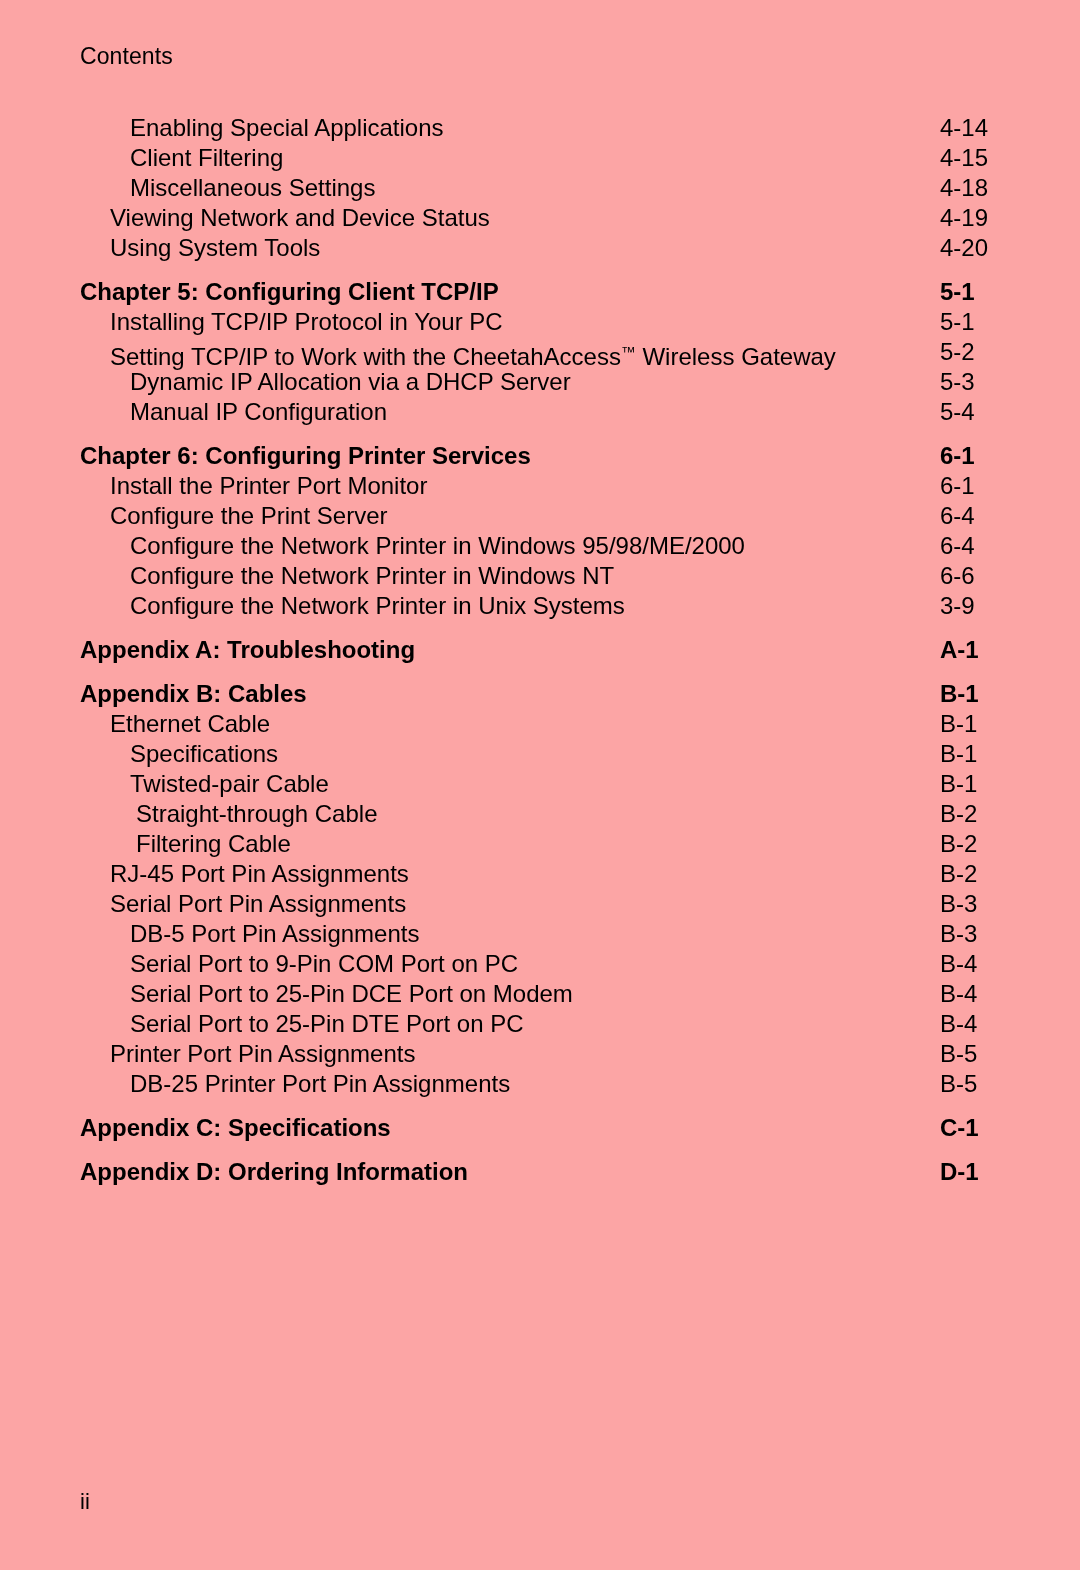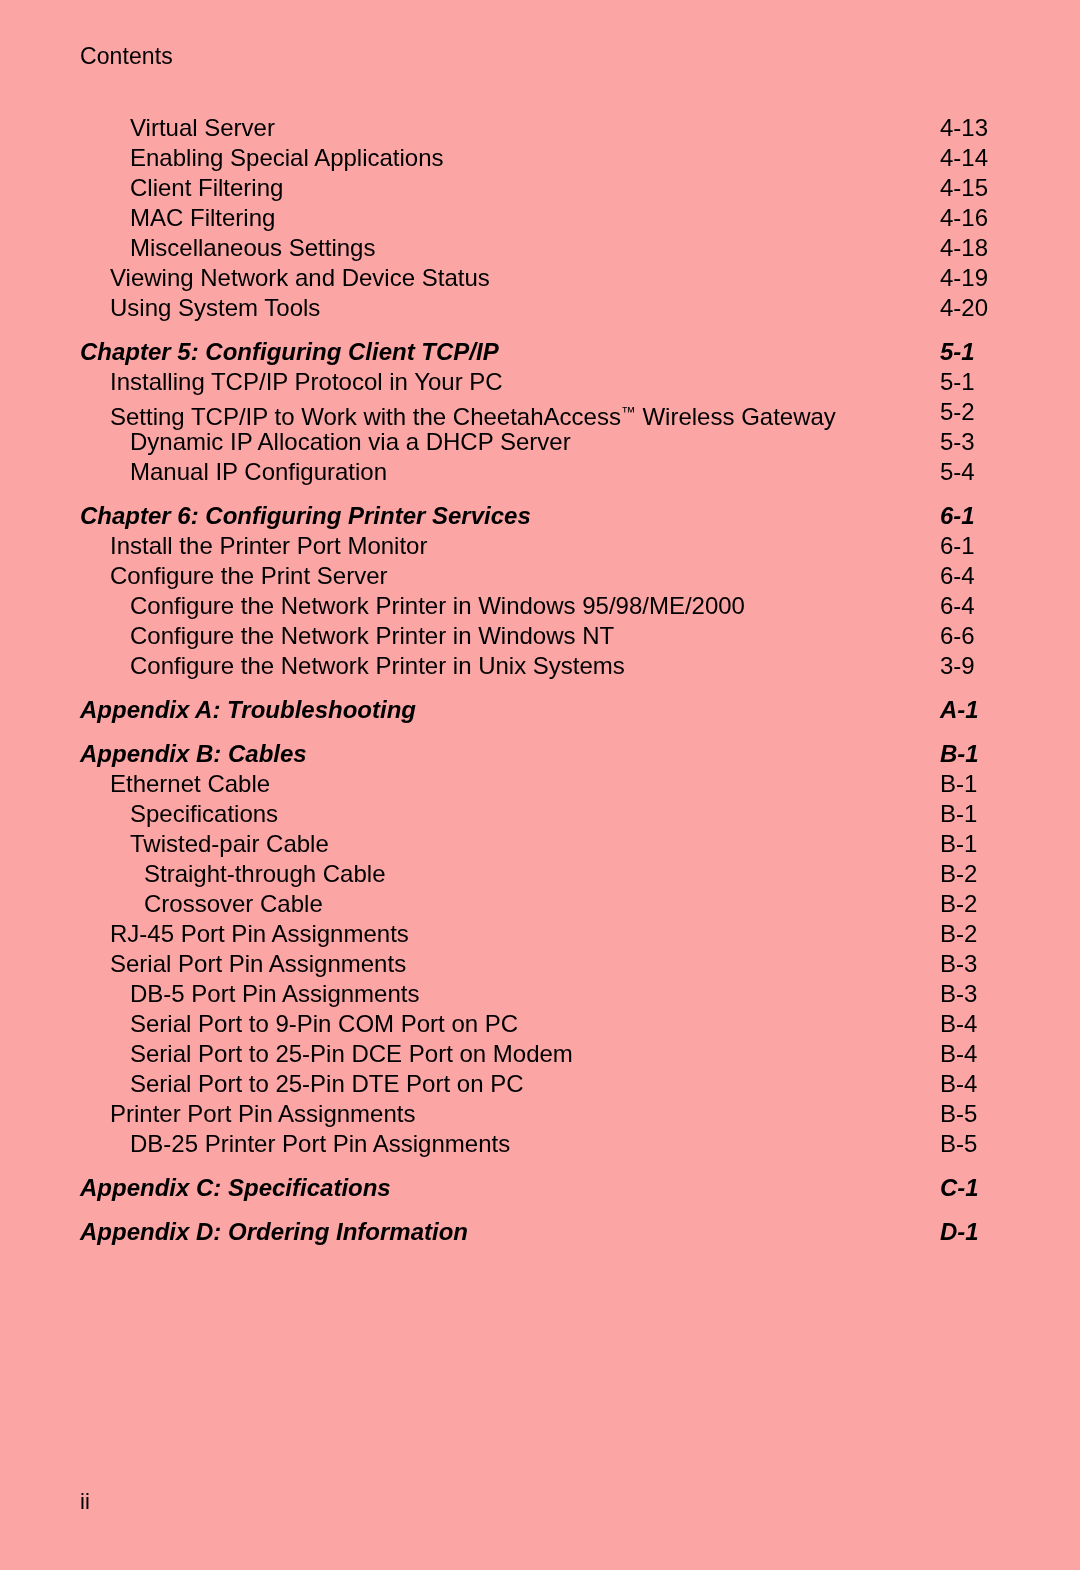--- a/index.html
+++ b/index.html
@@ -57,28 +57,27 @@
     position: absolute;
     left: 940px;
     top: 0;
     white-space: nowrap;
   }
 
   
   .lvl-0 > .title { left: 80px; }
   .lvl-1 > .title { left: 110px; }
   .lvl-2 > .title { left: 130px; }
-  .lvl-3 > .title { left: 144px; text-align: center; }
+  .lvl-3 > .title { left: 136px; text-align: center; }
 
   
   .toc-entry.heading {
     font-weight: 700;
     height: 44px;
     line-height: 58px;
-    font-style: italic;
   }
   .toc-entry.heading .title,
   .toc-entry.heading .page-num {
     font-weight: 700;
   }
 
   .tm {
     font-size: 0.62em;
     vertical-align: 0.52em;
     letter-spacing: 0;
@@ -95,34 +94,26 @@
 </style>
 </head>
 <body>
 
 <div class="page">
 
   <div class="running-head">Contents</div>
 
   <div class="toc">
       <div class="toc-entry lvl-2">
-        <span class="title">Virtual Server</span>
-        <span class="page-num">4-13</span>
-      </div>
-      <div class="toc-entry lvl-2">
         <span class="title">Enabling Special Applications</span>
         <span class="page-num">4-14</span>
       </div>
       <div class="toc-entry lvl-2">
         <span class="title">Client Filtering</span>
         <span class="page-num">4-15</span>
-      </div>
-      <div class="toc-entry lvl-2">
-        <span class="title">MAC Filtering</span>
-        <span class="page-num">4-16</span>
       </div>
       <div class="toc-entry lvl-2">
         <span class="title">Miscellaneous Settings</span>
         <span class="page-num">4-18</span>
       </div>
       <div class="toc-entry lvl-1">
         <span class="title">Viewing Network and Device Status</span>
         <span class="page-num">4-19</span>
       </div>
       <div class="toc-entry lvl-1">
@@ -191,21 +182,21 @@
       </div>
       <div class="toc-entry lvl-2">
         <span class="title">Twisted-pair Cable</span>
         <span class="page-num">B-1</span>
       </div>
       <div class="toc-entry lvl-3">
         <span class="title">Straight-through Cable</span>
         <span class="page-num">B-2</span>
       </div>
       <div class="toc-entry lvl-3">
-        <span class="title">Crossover Cable</span>
+        <span class="title">Filtering Cable</span>
         <span class="page-num">B-2</span>
       </div>
       <div class="toc-entry lvl-1">
         <span class="title">RJ-45 Port Pin Assignments</span>
         <span class="page-num">B-2</span>
       </div>
       <div class="toc-entry lvl-1">
         <span class="title">Serial Port Pin Assignments</span>
         <span class="page-num">B-3</span>
       </div>

